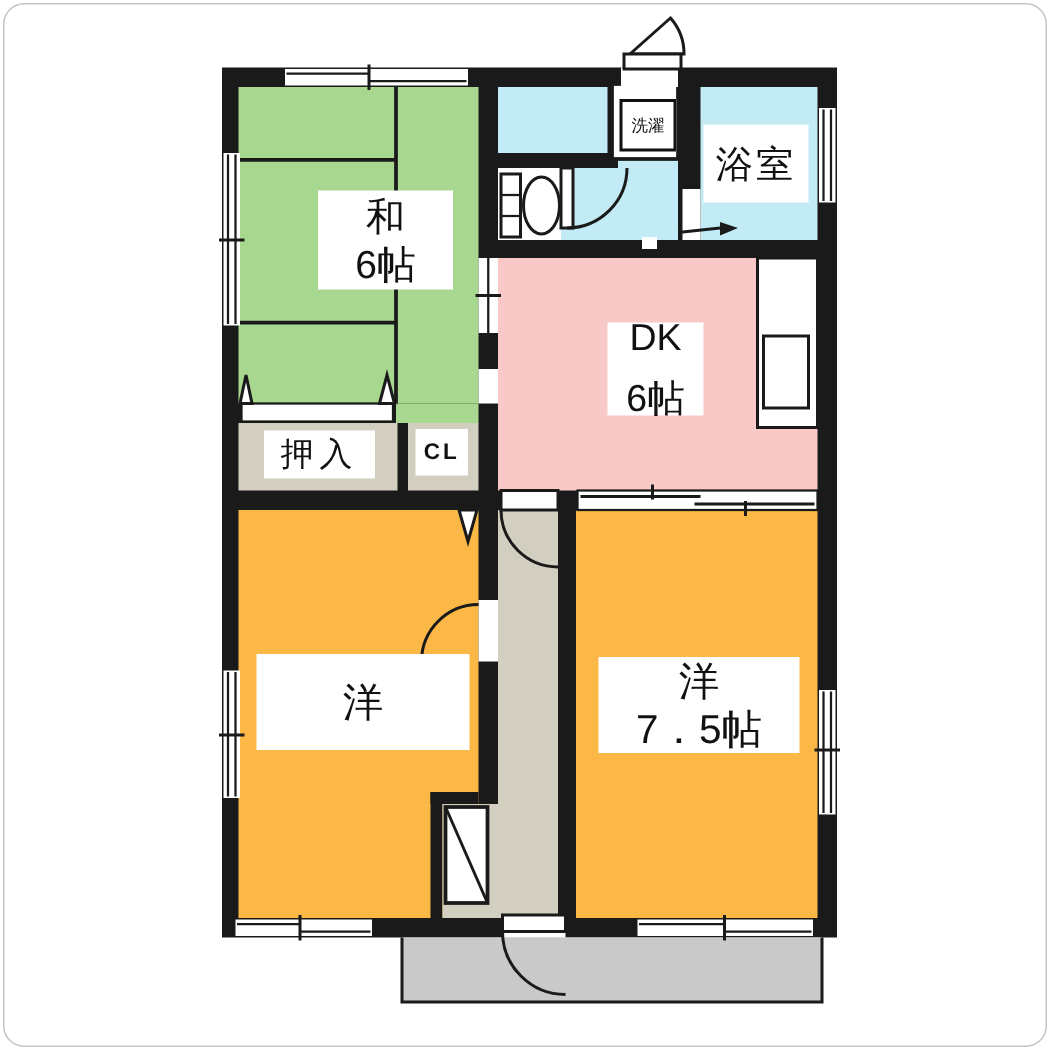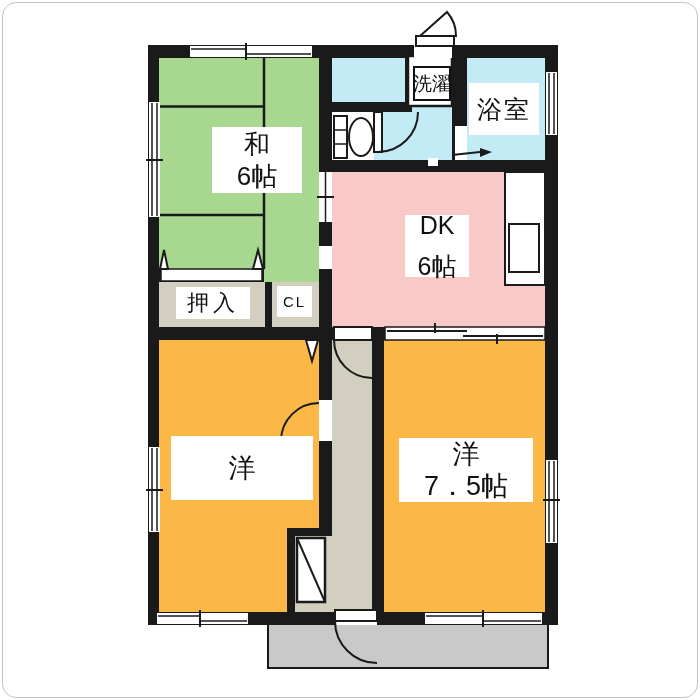--- a/index.html
+++ b/index.html
@@ -10,26 +10,26 @@
   body{font-family:"Liberation Sans","DejaVu Sans",sans-serif;}
   #canvas{position:relative;width:700px;height:700px;background:#fff;overflow:hidden;}
   #outer-frame{position:absolute;left:2px;top:2px;right:2px;bottom:2px;
     border:1px solid #c4c4c4;border-radius:14px;pointer-events:none;}
   #plan-svg{position:absolute;left:0;top:0;}
   .room-label{position:absolute;background:#fff;color:#111;display:flex;
     flex-direction:column;align-items:center;justify-content:center;
     text-align:center;white-space:nowrap;}
   .lbl-wa{left:212px;top:127px;width:90px;height:66px;font-size:26px;line-height:32px;}
   .lbl-wc{left:341px;top:63px;width:60px;height:38px;font-size:27px;letter-spacing:3px;}
-  .lbl-laundry{left:413px;top:66px;width:34px;height:31px;font-size:19px;
+  .lbl-laundry{left:413px;top:66px;width:34px;height:31px;font-size:11px;
     border:2px solid #111;background:#fff;}
   .lbl-bath{left:469px;top:83px;width:70px;height:52px;font-size:25px;letter-spacing:2px;}
   .lbl-dk{left:405px;top:215px;width:64px;height:62px;font-size:25px;line-height:31px;gap:10px;}
   .lbl-oshiire{left:176px;top:287px;width:74px;height:32px;font-size:22px;letter-spacing:4px;}
-  .lbl-cl{left:277px;top:286px;width:35px;height:31px;font-size:15px;letter-spacing:2px;}
+  .lbl-cl{left:277px;top:286px;width:35px;height:31px;font-size:15px;letter-spacing:2px;font-weight:bold;}
   .lbl-w1{left:171px;top:436px;width:142px;height:64px;font-size:27px;line-height:32px;}
   .lbl-w2{left:399px;top:438px;width:134px;height:64px;font-size:27px;line-height:32px;}
   .lbl-porch{left:383px;top:626px;width:92px;height:33px;font-size:24px;letter-spacing:2px;}
 
   
   .wallfill{fill:var(--c-wall);}
   .green{fill:var(--c-green);}
   .orange{fill:var(--c-orange);}
   .pink{fill:var(--c-pink);}
   .blue{fill:var(--c-blue);}

